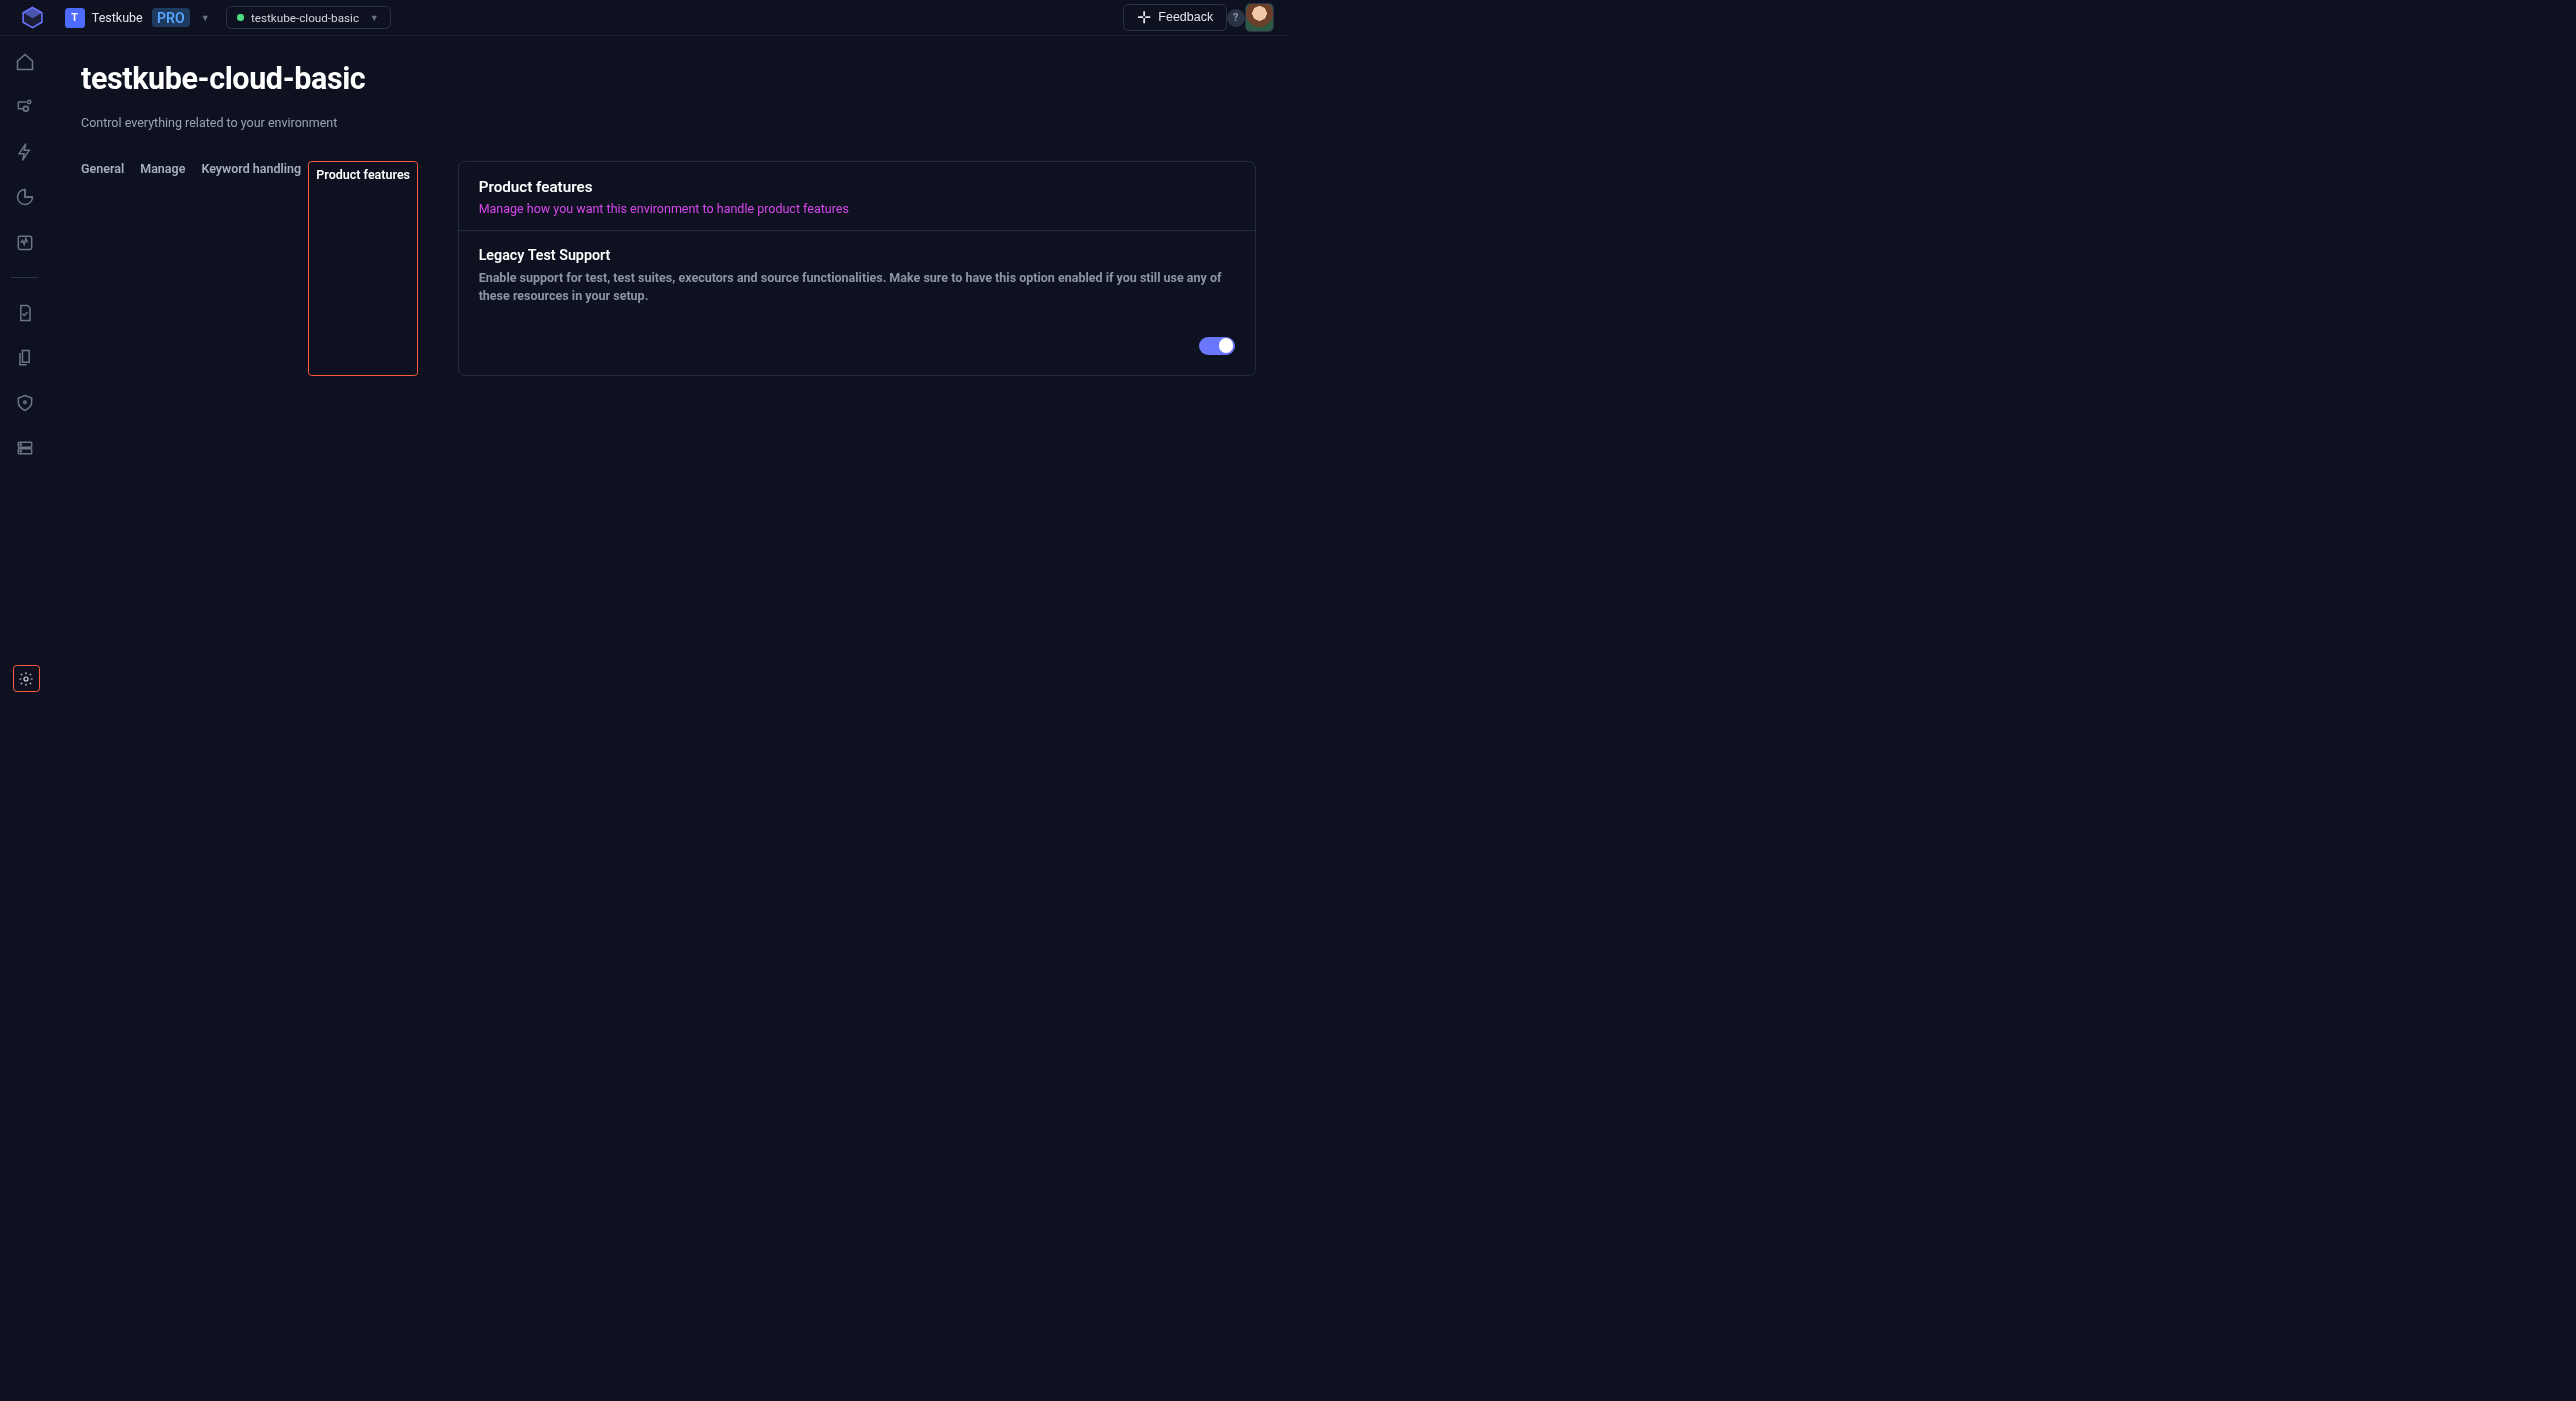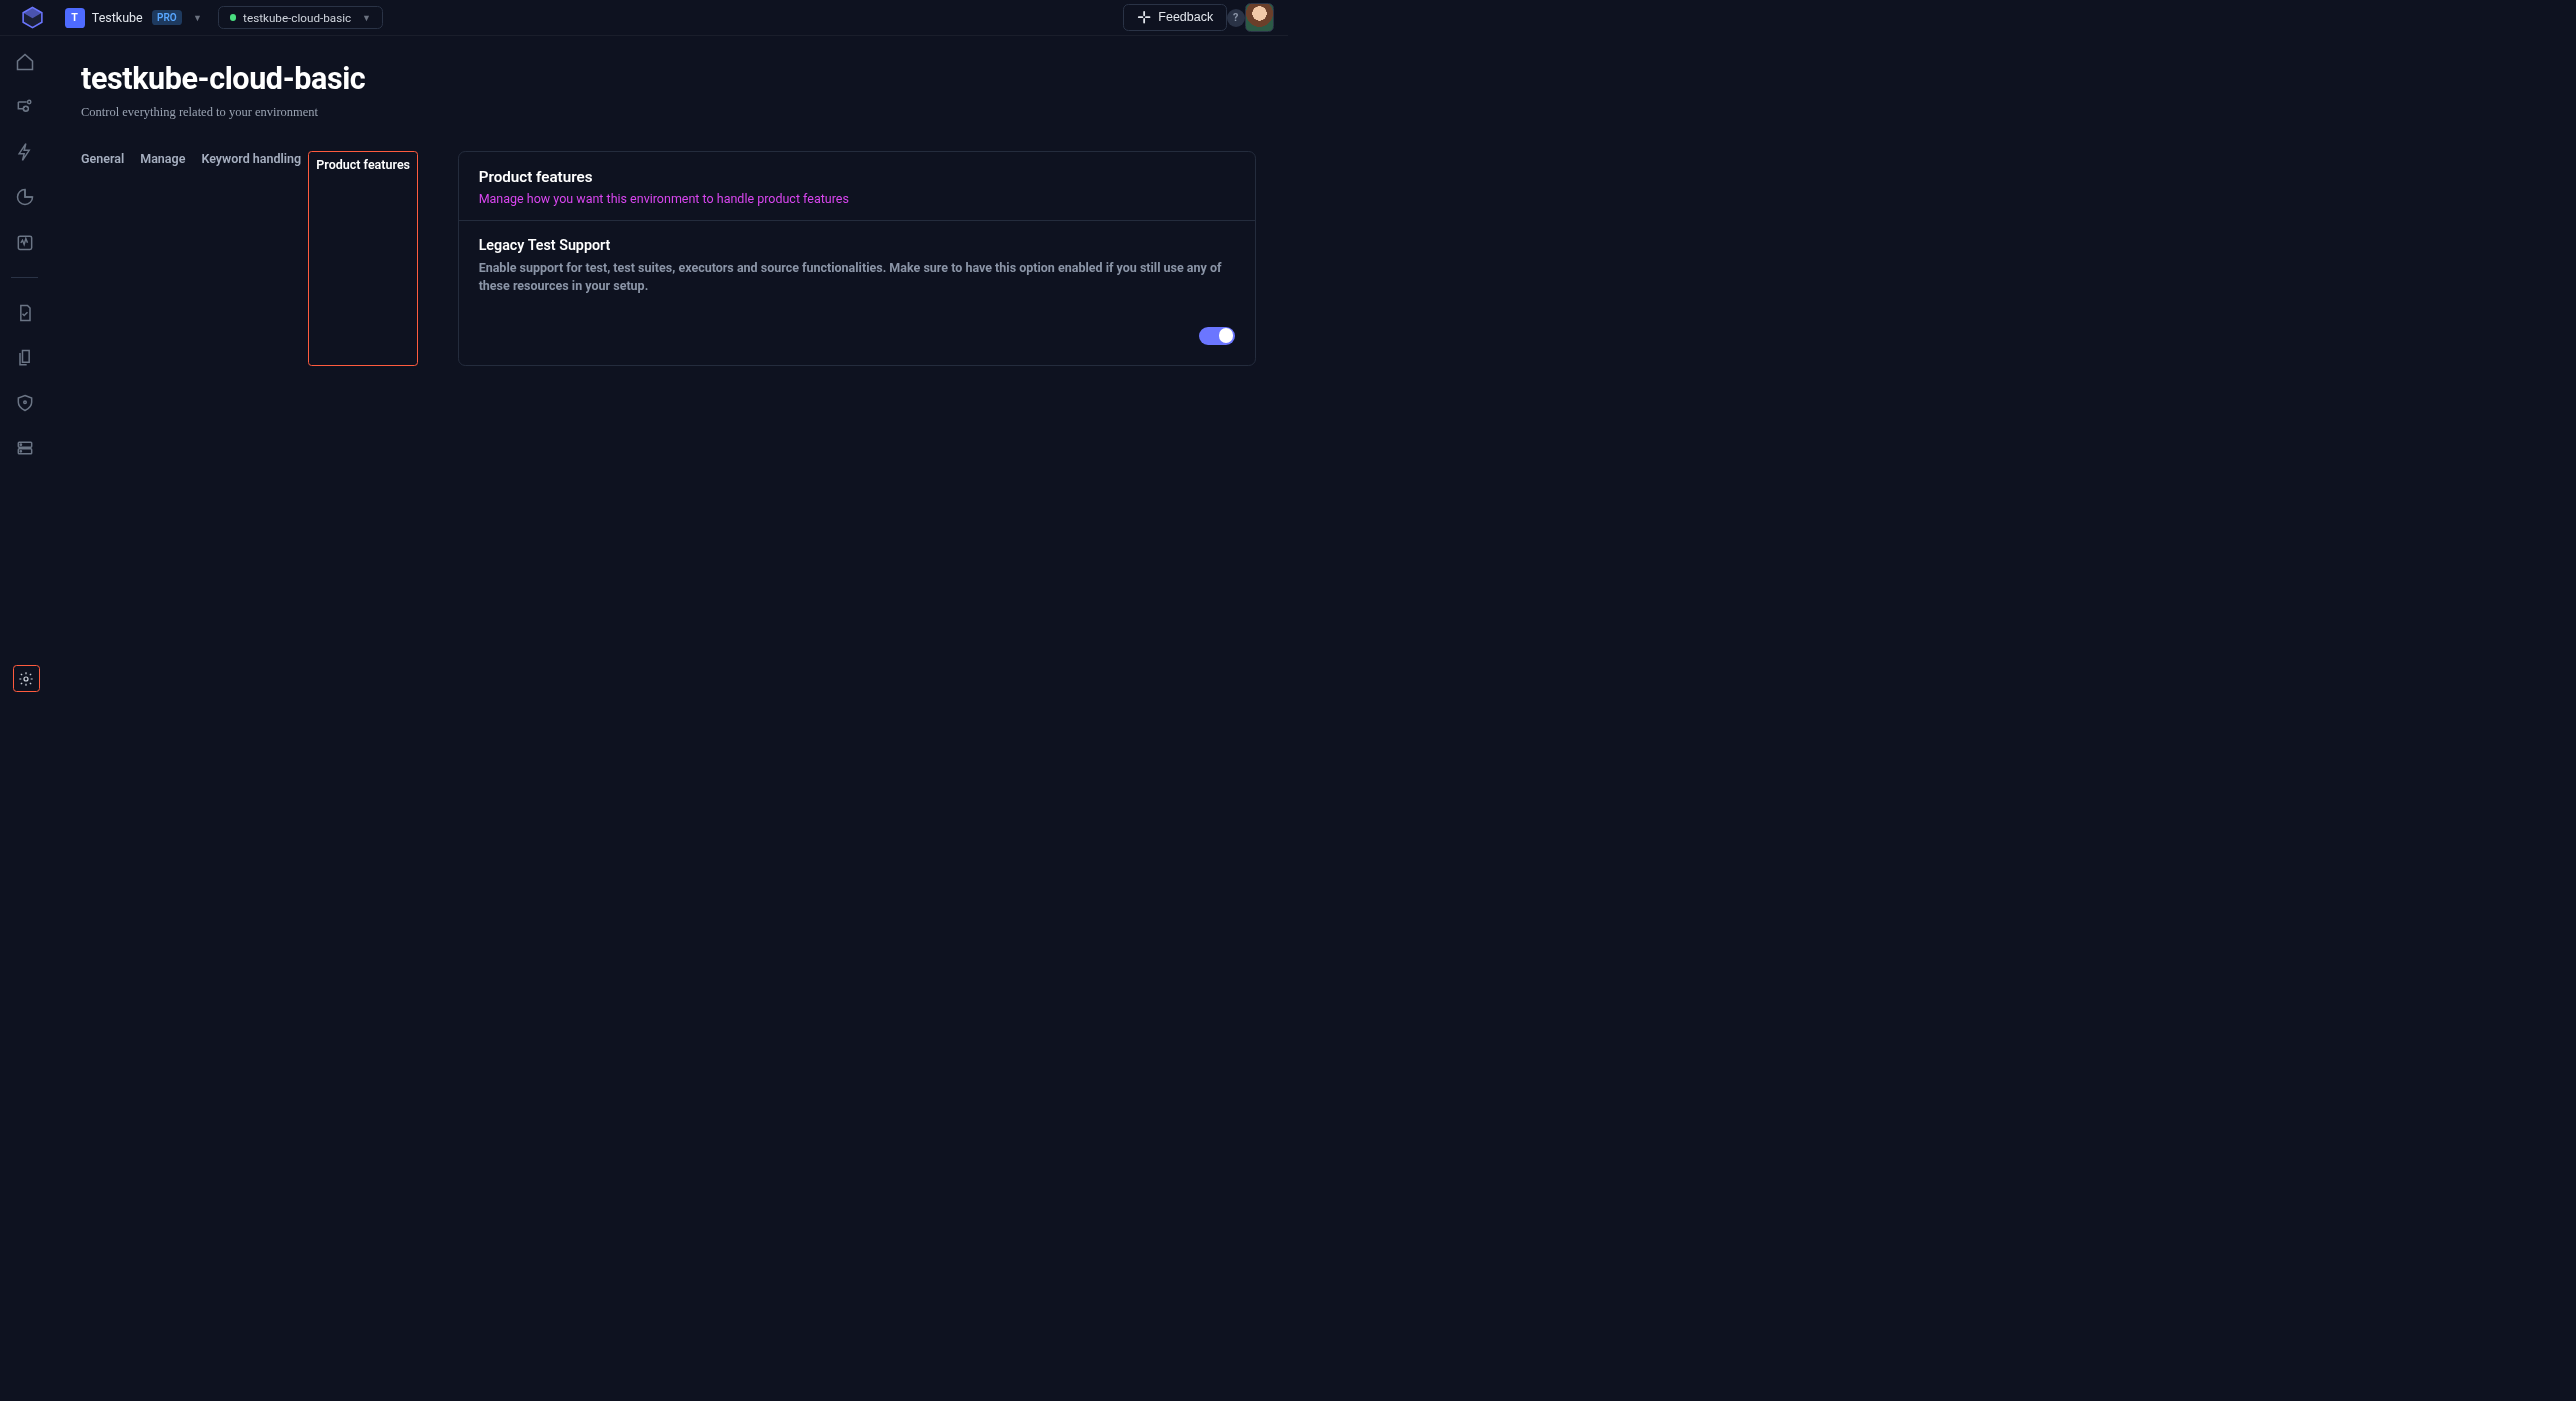--- a/index.html
+++ b/index.html
@@ -27,21 +27,21 @@
   .logo svg { width: 25px; height: 25px; }
   .org-chip {
     display: flex; align-items: center; gap: 7.2px; margin-right: 16px;
   }
   .org-avatar {
     width: 20px; height: 20px; background:#4e6bff; color:#fff; border-radius:3.6px;
     display:flex; align-items:center; justify-content:center; font-size:10.8px; font-weight:600;
   }
   .org-name { color:#e2e6ec; font-size:12.5px;text-align:center; }
   .pro-badge {
-    background:#1e3a5f; color:#58a6ff; font-size:10px; font-weight:600;
+    background:#1e3a5f; color:#58a6ff; font-size:14px; font-weight:600;
     padding:1.8px 5.4px; border-radius:3.6px; margin-left:1.8px;
   }
   .chev { color:#6b7280; font-size:9px; margin-left:3.6px; }
   .env-select {
     display:flex; align-items:center; gap:7.2px;
     border:0.9px solid #2a3346; border-radius:5.4px;
     padding:3.6px 10.8px; font-size:11.7px; color:#cfd4dc;
   }
   .dot-green { width:6.3px; height:6.3px; border-radius:50%; background:#4ade80; }
   .right-cluster { margin-left:auto; display:flex; align-items:center; gap:0; }
@@ -77,21 +77,21 @@
     width:27px; height:27px; display:flex; align-items:center; justify-content:center;
   }
   .rail-bottom svg { width:16px; height:16px; color:#d0d5dd; }
 
   
   .main {
     position:absolute; top:36px; left:49px; right:0; bottom:0;
     padding:25px 32px 0 32px;
   }
   .page-title { color:#fff; font-size:30.5px; font-weight:700; letter-spacing:-0.4px; }
-  .page-subtitle { color:#9aa3b2; font-size:12.5px; margin-top:9px;font-family:Liberation Serif, serif; }
+  .page-subtitle { color:#9aa3b2; font-size:12.5px; margin-top:19px; }
 
   .content-row { display:flex; gap:43px; margin-top:30.5px; }
   .settings-nav { display:flex; flex-direction:row; gap:16px; min-width:134px; }
   .settings-nav-item { color:#a6afc0; font-size:12.5px; font-weight:600; }
   .settings-nav-item.active {
     color:#fff;
     border:1.8px solid #ff5b3e; border-radius:3.6px;
     padding:5.4px 7.2px; margin-left:-9px; margin-right:-3.6px;
     display:inline-block;
   }

